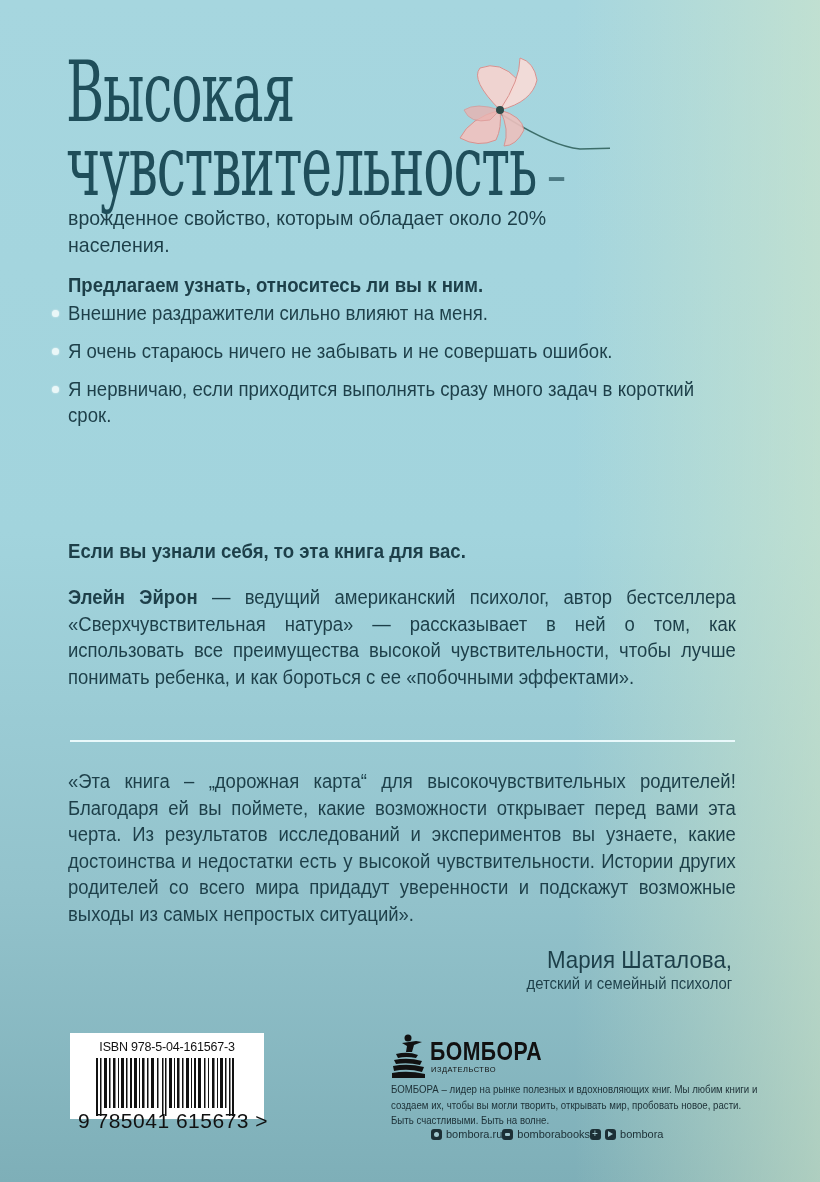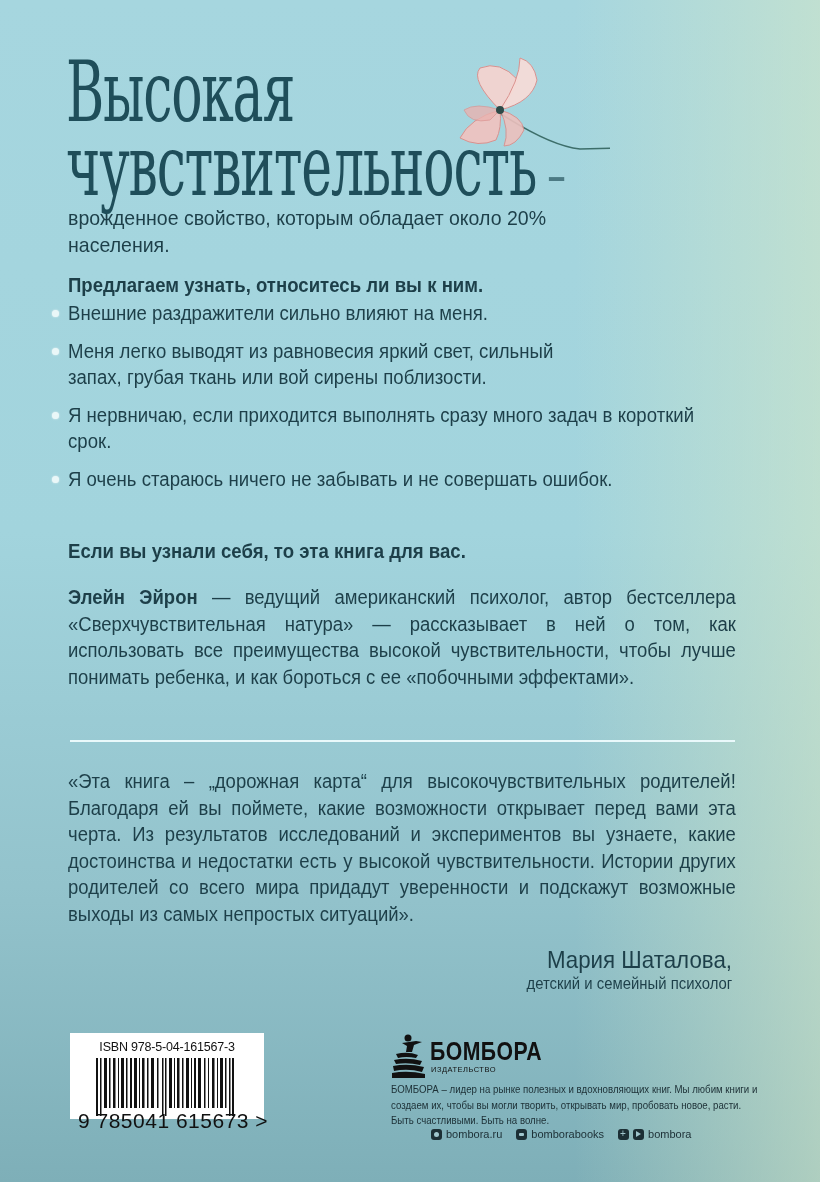--- a/index.html
+++ b/index.html
@@ -79,21 +79,21 @@
     
     .pub-logo { left: 392px; top: 1034px; width: 140px; height: 44px; }
     .pub-logo svg { position: absolute; left: 0; top: 0; }
     .pub-name { position: absolute; left: 38px; top: 3px; font-size: 25px; font-weight: bold; color: #111;
       transform: scaleX(0.85); transform-origin: left top; letter-spacing: 0.5px; white-space: nowrap; }
     .pub-sub { position: absolute; left: 39px; top: 31px; font-size: 7.5px; font-weight: normal; color: #111; letter-spacing: 0.5px;
       white-space: nowrap; }
 
     .pub-text { left: 391px; top: 1082px; width: 400px; font-size: 10.5px; line-height: 15.5px; color: #1c2f35;
       transform: scaleX(0.92); transform-origin: left top; }
-    .pub-links { left: 391px; top: 1128px; font-size: 11px; color: #1c2f35; white-space: nowrap; display: flex; gap: 14px; align-items: center; padding-left: 40px; }
+    .pub-links { left: 391px; top: 1128px; font-size: 11px; color: #1c2f35; white-space: nowrap; display: flex; align-items: center; padding-left: 40px; }
     .pub-links .lnk { display: flex; align-items: center; gap: 4px; }
     .ico { display: inline-block; width: 11px; height: 11px; border-radius: 3px; background: #1c2f35; position: relative; }
     .ico::after { content: ""; position: absolute; left: 3px; top: 3px; width: 5px; height: 5px; border-radius: 50%; background: #a0c6cd; }
     .ico.vk::after { border-radius: 1px; width: 5px; height: 3px; top: 4px; }
     .ico.plus::after { content: "+"; background: none; color: #a0c6cd; font-size: 10px; line-height: 10px; left: 2px; top: 0; width: auto; height: auto; }
     .ico.tg::after { border-radius: 0; width: 0; height: 0; border-left: 5px solid #a0c6cd; border-top: 3px solid transparent; border-bottom: 3px solid transparent; background: none; left: 3px; top: 2px; }
   </style>
 </head>
 <body>
 
@@ -111,23 +111,22 @@
     <circle cx="60" cy="60" r="4" fill="#2d4a48"></circle>
   </svg>
 </div>
 
 <div class="abs subtitle">врожденное свойство, которым обладает около 20% населения.</div>
 
 <div class="abs lead">Предлагаем узнать, относитесь ли вы к ним.</div>
 
 <ul class="abs bullets">
   <li><span class="dot"></span><span class="txt">Внешние раздражители сильно влияют на меня.</span></li>
-  <li style="width:560px"><span class="dot"></span><span class="txt" style="width:560px">Меня легко выводят из равновесия яркий свет, сильный запах, грубая ткань или вой сирены поблизости.</span></li>
+  <li><span class="dot"></span><span class="txt">Я очень стараюсь ничего не забывать и не совершать ошибок.</span></li>
   <li style="width:710px"><span class="dot"></span><span class="txt" style="width:710px">Я нервничаю, если приходится выполнять сразу много задач в короткий срок.</span></li>
-  <li><span class="dot"></span><span class="txt">Я очень стараюсь ничего не забывать и не совершать ошибок.</span></li>
 </ul>
 
 <div class="abs cta">Если вы узнали себя, то эта книга для вас.</div>
 
 <div class="abs about"><b>Элейн Эйрон</b><span> — ведущий американский психолог, автор бестселлера «Сверхчувствительная натура» — рассказывает в ней о том, как использовать все преимущества высокой чувствительности, чтобы лучше понимать ребенка, и как бороться с ее «побочными эффектами».</span></div>
 
 <div class="abs divider"></div>
 
 <div class="abs quote">«Эта книга – „дорожная карта“ для высокочувствительных родителей! Благодаря ей вы поймете, какие возможности открывает перед вами эта черта. Из результатов исследований и экспериментов вы узнаете, какие достоинства и недостатки есть у высокой чувствительности. Истории других родителей со всего мира придадут уверенности и подскажут возможные выходы из самых непростых ситуаций».</div>
 <div class="abs quote-author">Мария Шаталова,</div>

